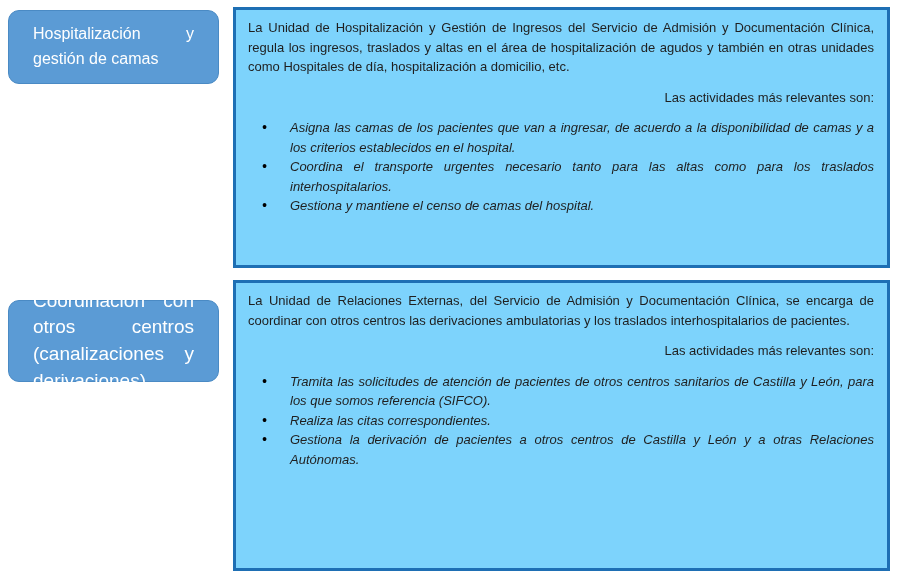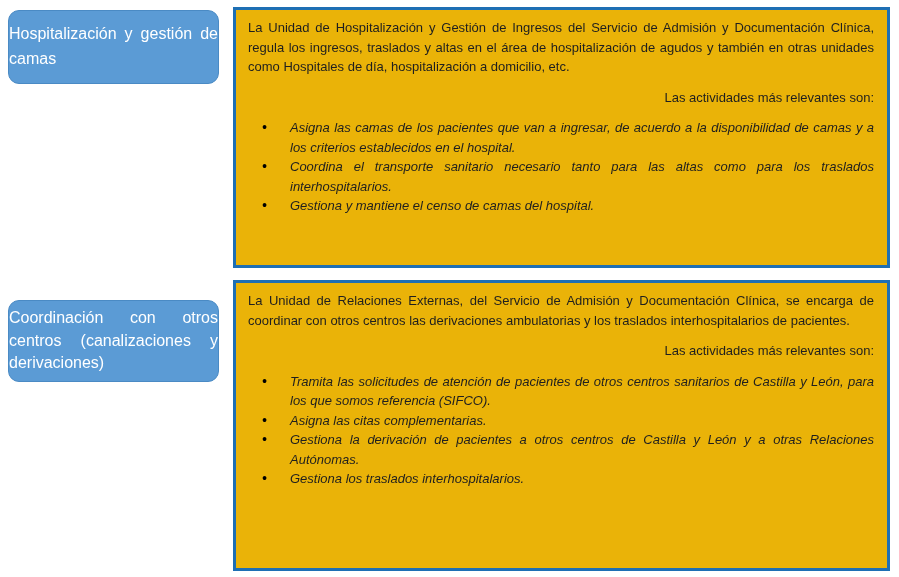--- a/index.html
+++ b/index.html
@@ -15,34 +15,34 @@
   .label-box {
     position: absolute;
     left: 8px;
     width: 211px;
     background: #5b9bd5;
     border: 1px solid #4a8ac4;
     border-radius: 11px;
     color: #ffffff;
     display: flex;
     align-items: center;
-    padding: 6px 0;
+    padding: 6px 24px;
   }
   .label-box .label-text {
     width: 100%;
     text-align: justify;
   }
   .label-box.label-1 { top: 10px; height: 74px; font-size: 16px; line-height: 1.55; }
-  .label-box.label-2 { top: 300px; height: 82px; font-size: 16px; line-height: 1.4; }
+  .label-box.label-2 { top: 300px; height: 82px; font-size: 19px; line-height: 1.4; }
   .content-box {
     position: absolute;
     left: 233px;
     width: 657px;
     border: 3px solid #1e6fb4;
-    background: #eab308;
+    background: #7dd3fc;
     padding: 8px 13px 8px 12px;
     font-size: 13px;
     line-height: 1.5;
   }
   .content-box.box-1 { top: 7px;  min-height: 261px; }
   .content-box.box-2 { top: 280px; min-height: 291px; }
   .content-box p { text-align: justify; }
   .content-box .intro { margin-bottom: 11px; }
   .content-box .activities-heading { margin-bottom: 11px; text-align: right; }
   .content-box ul {
@@ -69,31 +69,30 @@
 
 <div class="label-box label-1">
   <span class="label-text">Hospitalización y gestión de camas</span>
 </div>
 
 <div class="content-box box-1">
   <p class="intro">La Unidad de Hospitalización y Gestión de Ingresos del Servicio de Admisión y Documentación Clínica, regula los ingresos, traslados y altas en el área de hospitalización de agudos y también en otras unidades como Hospitales de día, hospitalización a domicilio, etc.</p>
   <p class="activities-heading">Las actividades más relevantes son:</p>
   <ul>
     <li>Asigna las camas de los pacientes que van a ingresar, de acuerdo a la disponibilidad de camas y a los criterios establecidos en el hospital.</li>
-    <li>Coordina el transporte sanitario necesario tanto para las altas como para los traslados interhospitalarios.</li>
+    <li>Coordina el transporte urgentes necesario tanto para las altas como para los traslados interhospitalarios.</li>
     <li>Gestiona y mantiene el censo de camas del hospital.</li>
   </ul>
 </div>
 
 <div class="label-box label-2">
   <span class="label-text">Coordinación con otros centros (canalizaciones y derivaciones)</span>
 </div>
 
 <div class="content-box box-2">
   <p class="intro">La Unidad de Relaciones Externas, del Servicio de Admisión y Documentación Clínica, se encarga de coordinar con otros centros las derivaciones ambulatorias y los traslados interhospitalarios de pacientes.</p>
   <p class="activities-heading">Las actividades más relevantes son:</p>
   <ul>
     <li>Tramita las solicitudes de atención de pacientes de otros centros sanitarios de Castilla y León, para los que somos referencia (SIFCO).</li>
-    <li>Asigna las citas complementarias.</li>
+    <li>Realiza las citas correspondientes.</li>
     <li>Gestiona la derivación de pacientes a otros centros de Castilla y León y a otras Relaciones Autónomas.</li>
-    <li>Gestiona los traslados interhospitalarios.</li>
   </ul>
 </div>
 
 </body></html>

